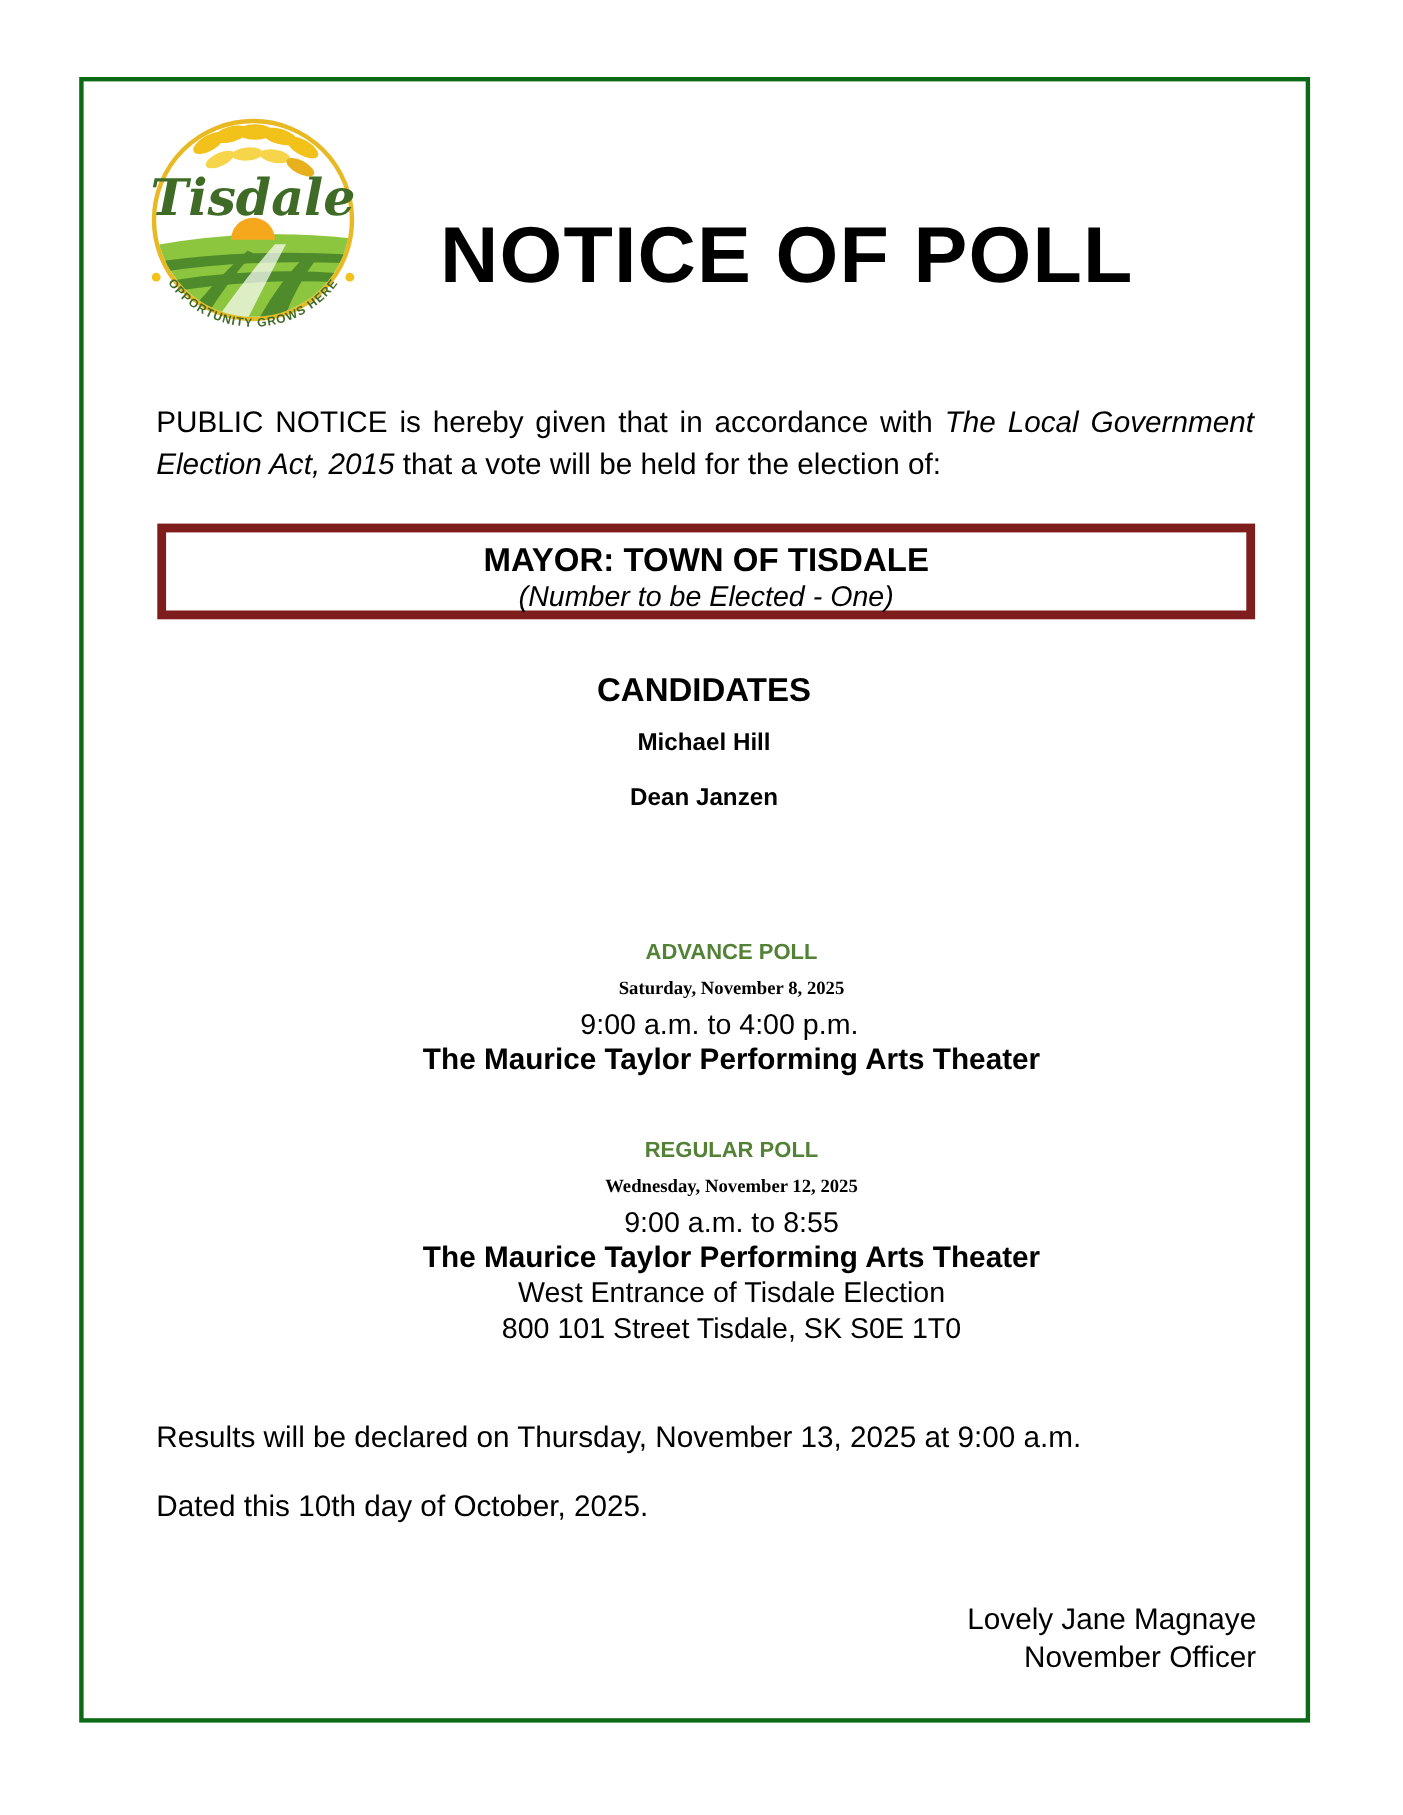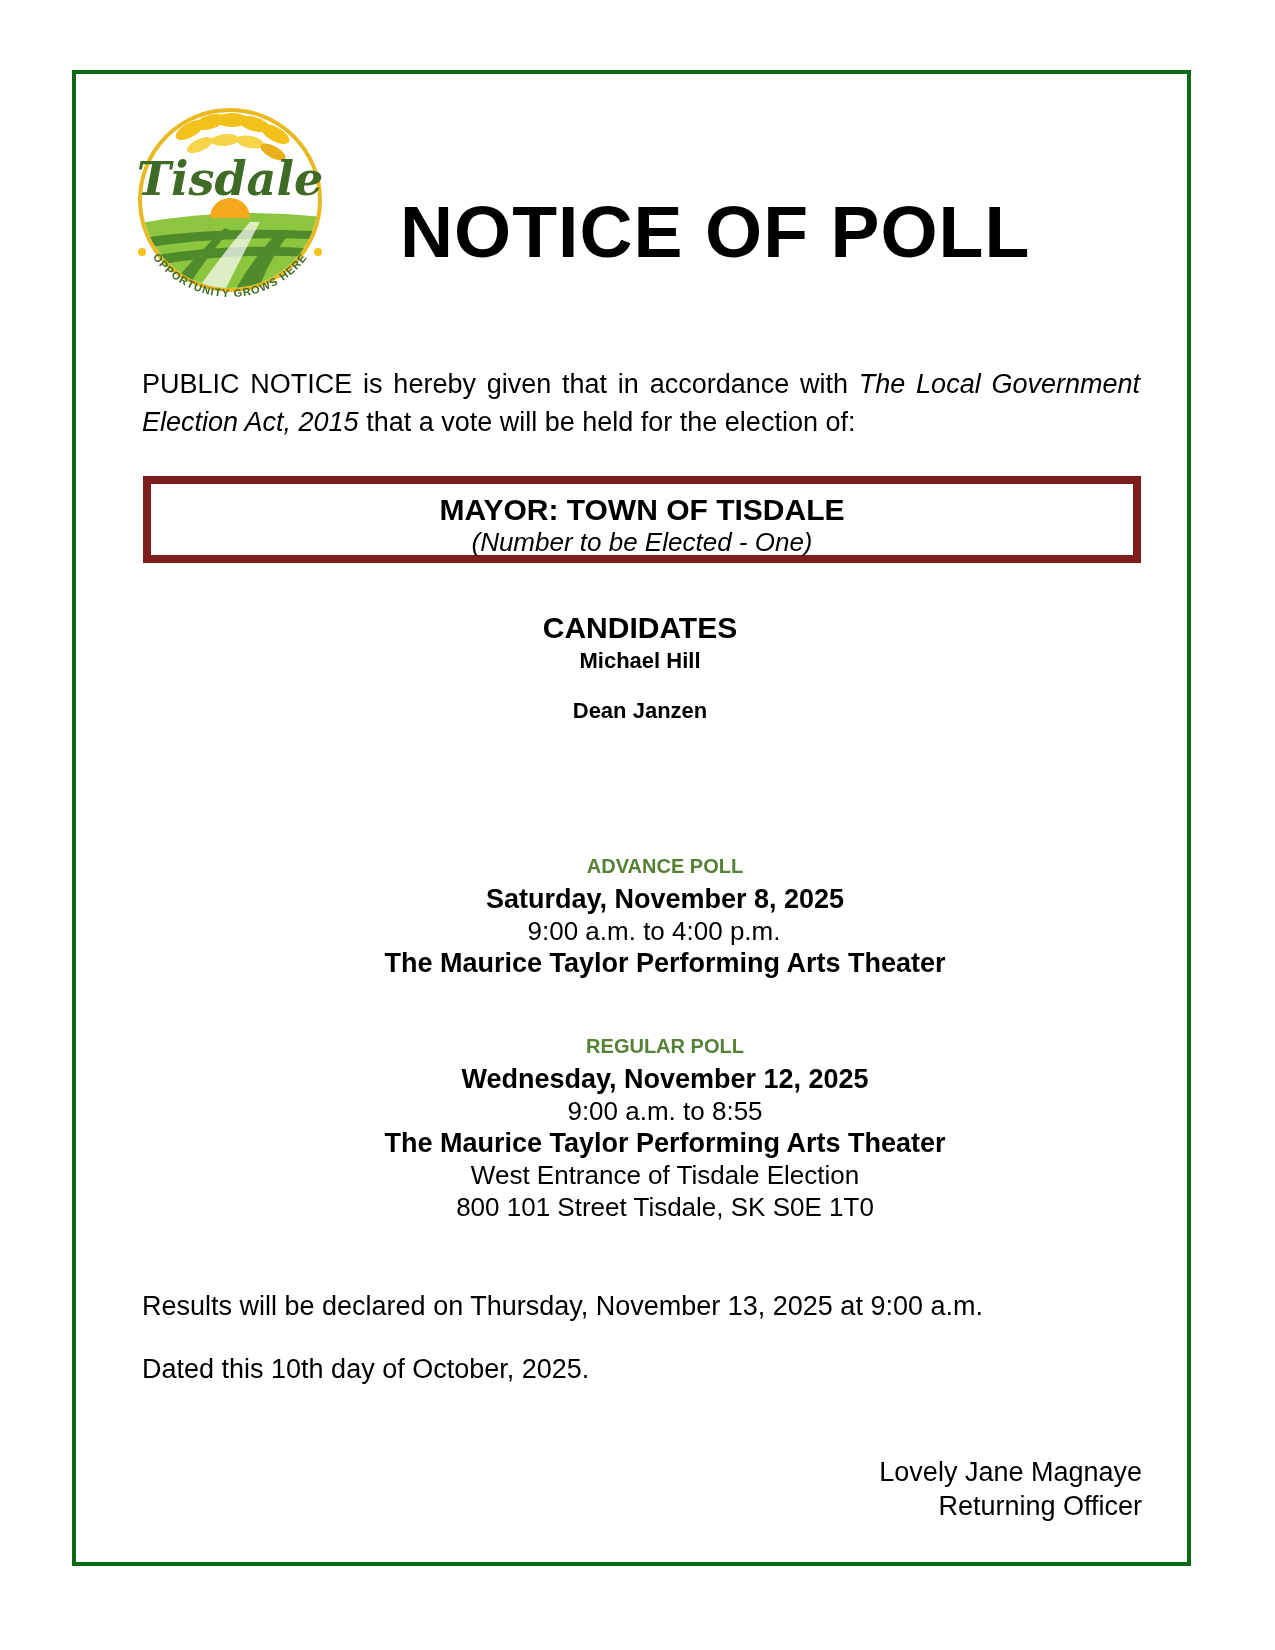--- a/index.html
+++ b/index.html
@@ -81,20 +81,21 @@
       position: absolute;
       left: 440px;
       top: 610px;
       width: 400px;
       text-align: center;
     }
     .cand-heading {
       font-size: 30px;
       font-weight: bold;
       line-height: 36px;
+      margin-bottom: 14px;
     }
     .cand-name {
       font-size: 22px;
       font-weight: bold;
       line-height: 30px;
       margin-bottom: 20px;
     }
     .poll {
       position: absolute;
       left: 300px;
@@ -103,23 +104,24 @@
     }
     .poll-advance { top: 850px; }
     .poll-regular { top: 1030px; }
     .poll-heading {
       color: #538135;
       font-size: 20px;
       font-weight: bold;
       line-height: 33px;
     }
     .poll-date {
-      font-size: 27px;
-      font-weight: bold;
-      line-height: 32px;
+      font-size: 17px;
+      font-weight: bold;
+      line-height: 32px;
+      font-family: Liberation Serif, serif;
     }
     .poll-time {
       font-size: 26px;
       line-height: 32px;
     }
     .poll-time.shift-left { margin-right: 22px; }
     .poll-venue {
       font-size: 27px;
       font-weight: bold;
       line-height: 32px;
@@ -227,14 +229,14 @@
   <div class="poll-addr">West Entrance of Tisdale Election</div>
   <div class="poll-addr">800 101 Street Tisdale, SK S0E 1T0</div>
 </div>
 
 <div class="results">Results will be declared on Thursday, November 13, 2025 at 9:00 a.m.</div>
 
 <div class="dated">Dated this 10th day of October, 2025.</div>
 
 <div class="signature">
   <div>Lovely Jane Magnaye</div>
-  <div>Returning Officer</div>
+  <div>November Officer</div>
 </div>
 
 </body></html>

